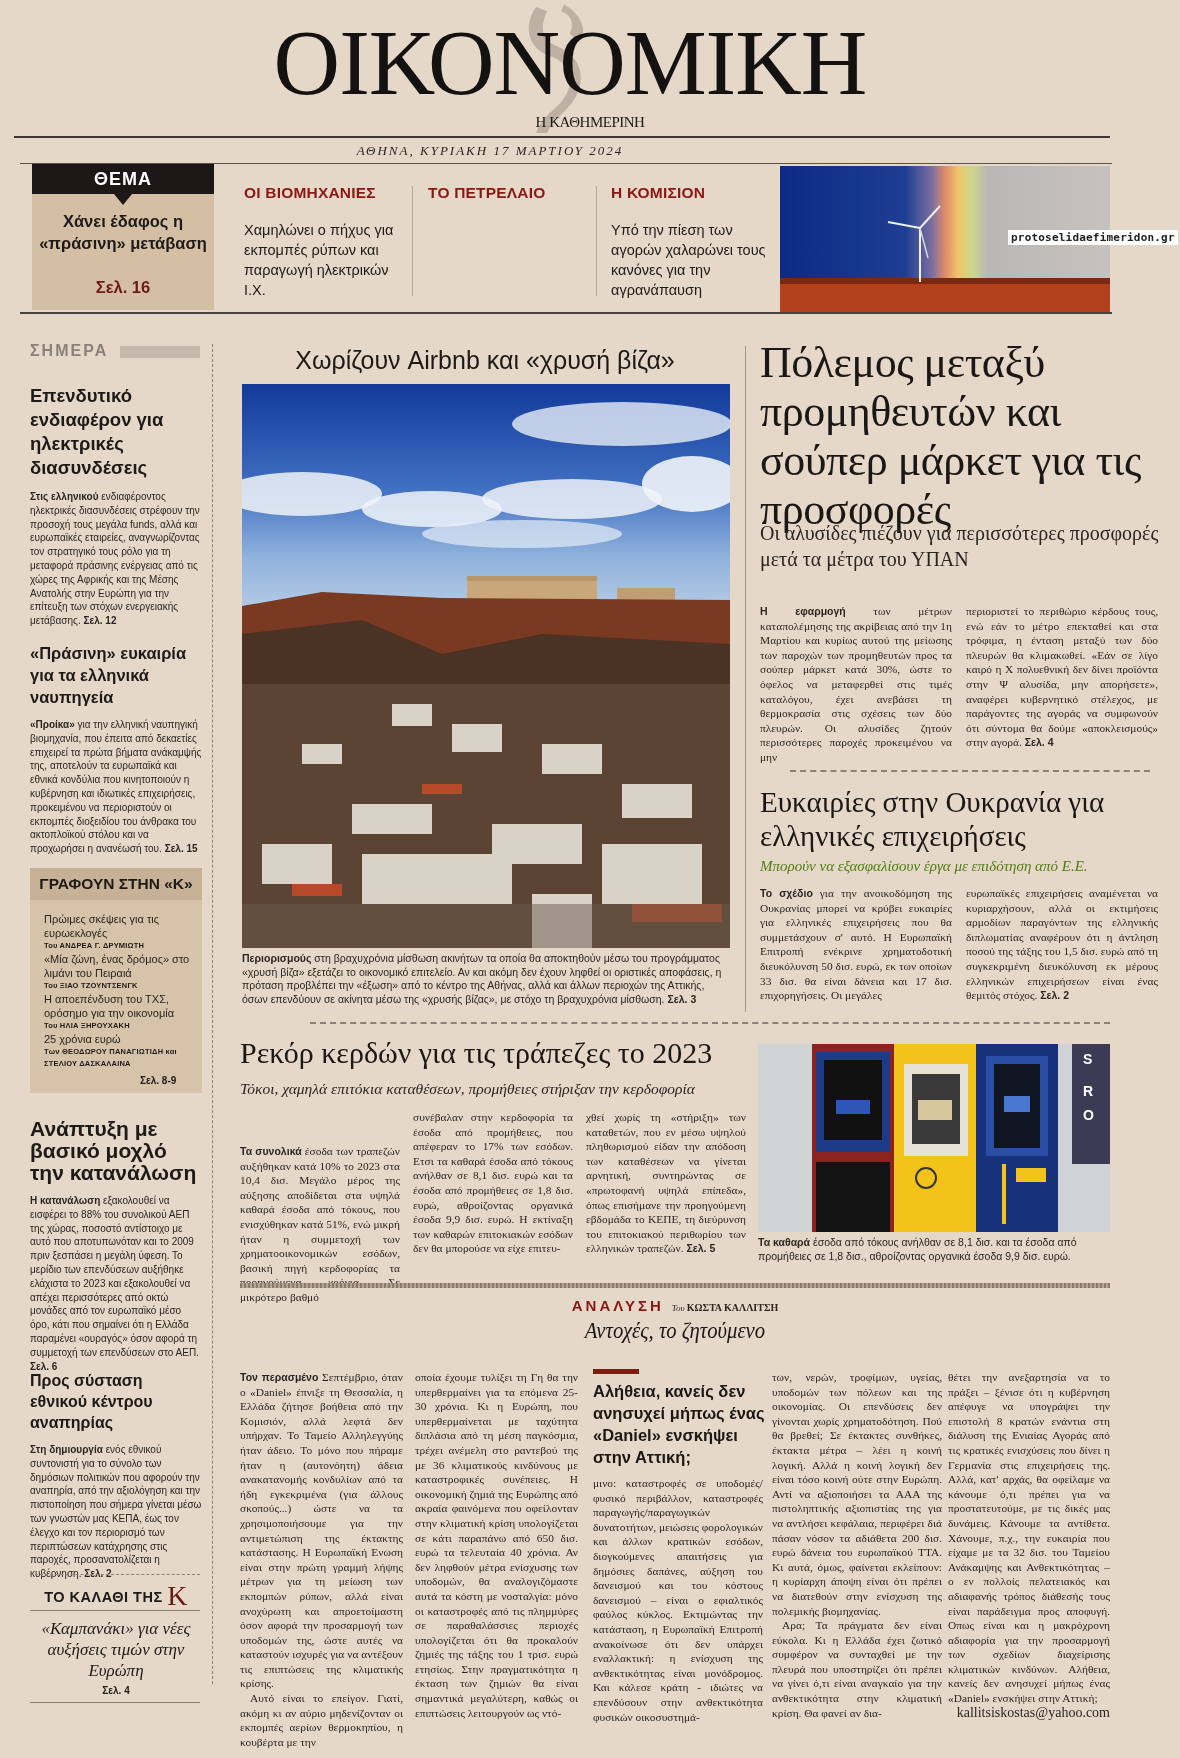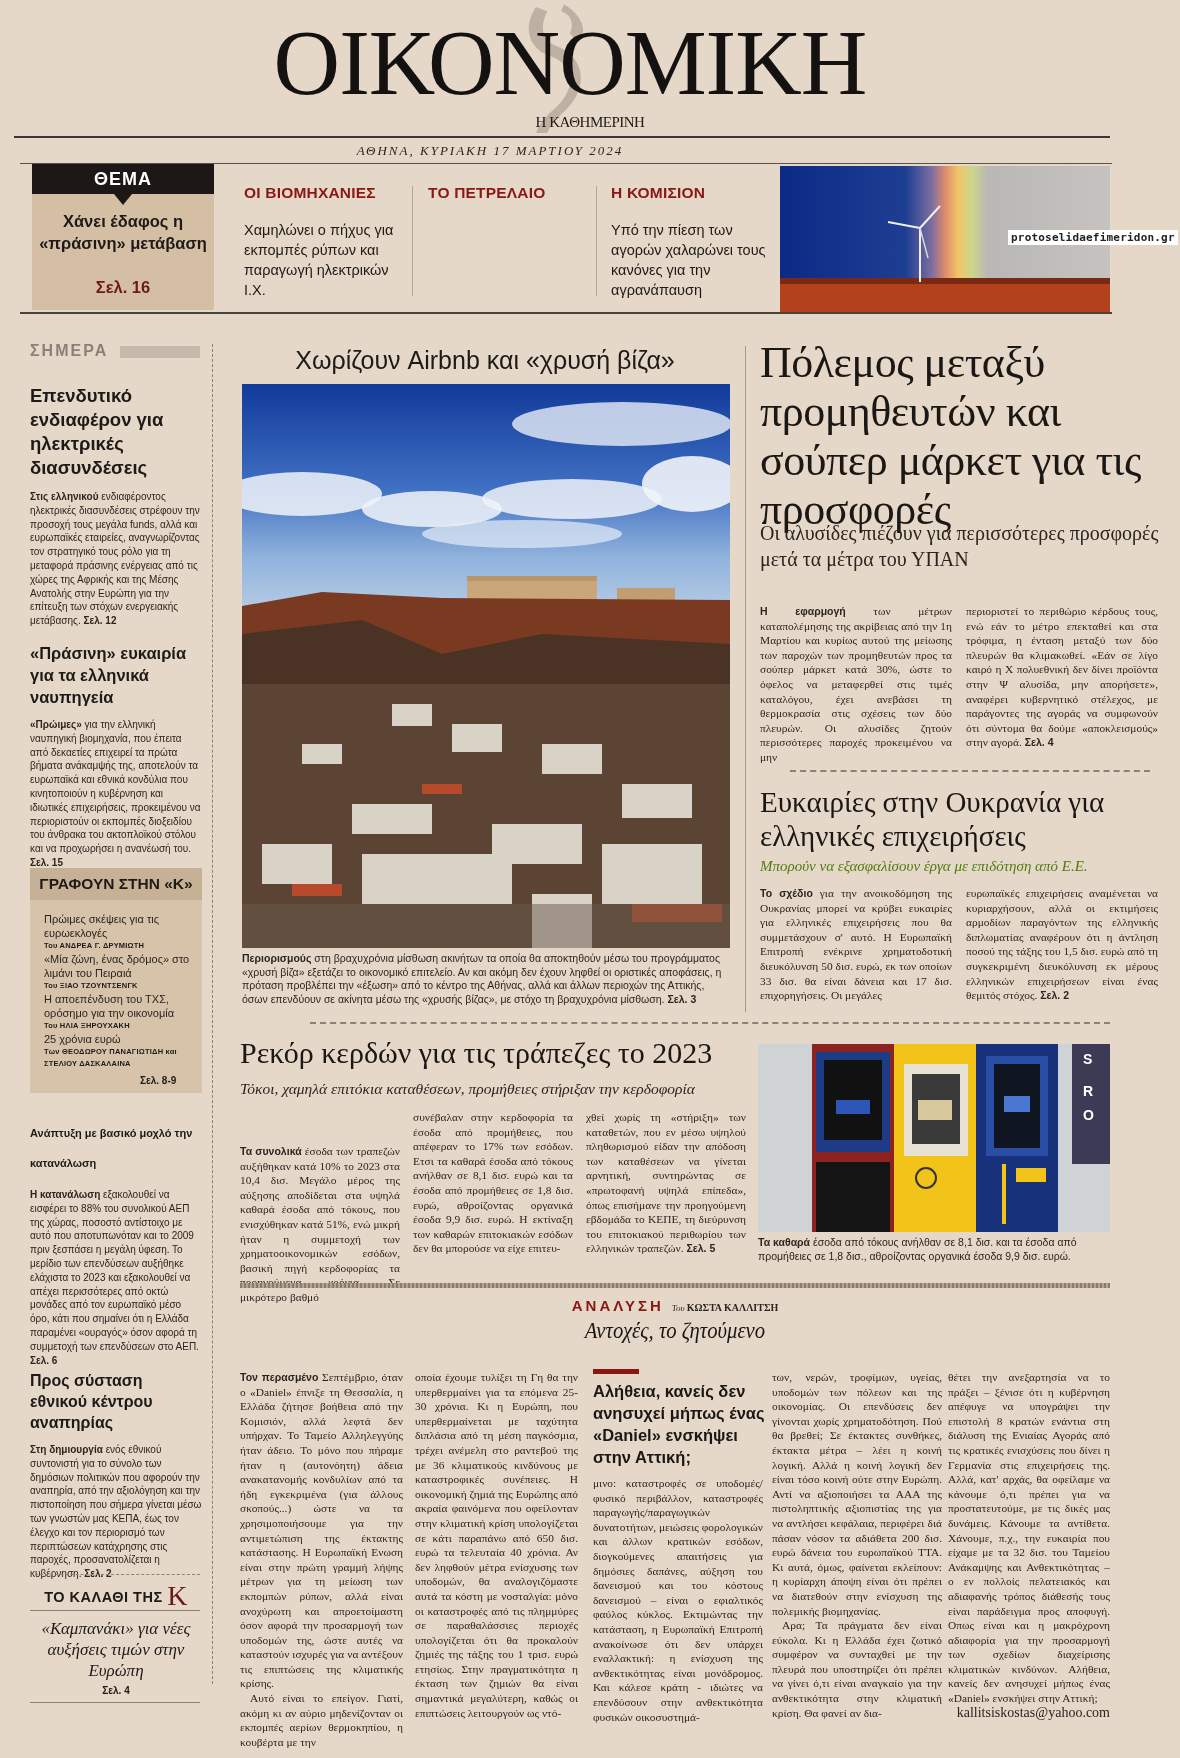--- a/index.html
+++ b/index.html
@@ -161,39 +161,39 @@
 <div class="abs simera-bar"></div>
 <div class="abs col-rule-v"></div>
 
 <div class="abs col-left" style="top:384px;">
   <div class="lh">Επενδυτικό ενδιαφέρον για ηλεκτρικές διασυνδέσεις</div>
   <div class="lt"><b>Στις ελληνικού</b><span> ενδιαφέροντος ηλεκτρικές διασυνδέσεις στρέφουν την προσοχή τους μεγάλα funds, αλλά και ευρωπαϊκές εταιρείες, αναγνωρίζοντας τον στρατηγικό τους ρόλο για τη μεταφορά πράσινης ενέργειας από τις χώρες της Αφρικής και της Μέσης Ανατολής στην Ευρώπη για την επίτευξη των στόχων ενεργειακής μετάβασης. </span><b>Σελ. 12</b></div>
 </div>
 
 <div class="abs col-left" style="top:642px;">
   <div class="lh" style="font-size:16.5px; line-height:22px;">«Πράσινη» ευκαιρία για τα ελληνικά ναυπηγεία</div>
-  <div class="lt"><b>«Πρώιμες»</b><span> για την ελληνική ναυπηγική βιομηχανία, που έπειτα από δεκαετίες επιχειρεί τα πρώτα βήματα ανάκαμψής της, αποτελούν τα ευρωπαϊκά και εθνικά κονδύλια που κινητοποιούν η κυβέρνηση και ιδιωτικές επιχειρήσεις, προκειμένου να περιοριστούν οι εκπομπές διοξειδίου του άνθρακα του ακτοπλοϊκού στόλου και να προχωρήσει η ανανέωσή του. </span><b>Σελ. 15</b></div>
+  <div class="lt"><b>«Προίκα»</b><span> για την ελληνική ναυπηγική βιομηχανία, που έπειτα από δεκαετίες επιχειρεί τα πρώτα βήματα ανάκαμψής της, αποτελούν τα ευρωπαϊκά και εθνικά κονδύλια που κινητοποιούν η κυβέρνηση και ιδιωτικές επιχειρήσεις, προκειμένου να περιοριστούν οι εκπομπές διοξειδίου του άνθρακα του ακτοπλοϊκού στόλου και να προχωρήσει η ανανέωσή του. </span><b>Σελ. 15</b></div>
 </div>
 
 <div class="abs grafoun"></div>
 <div class="abs grafoun-head">ΓΡΑΦΟΥΝ ΣΤΗΝ «Κ»</div>
 <div class="abs gf-list">
   <div class="gf-title">Πρώιμες σκέψεις για τις ευρωεκλογές</div>
   <div class="gf-author">Του ΑΝΔΡΕΑ Γ. ΔΡΥΜΙΩΤΗ</div>
   <div class="gf-title">«Μία ζώνη, ένας δρόμος» στο λιμάνι του Πειραιά</div>
   <div class="gf-author">Του ΞΙΑΟ ΤΖΟΥΝΤΣΕΝΓΚ</div>
   <div class="gf-title">Η αποεπένδυση του ΤΧΣ, ορόσημο για την οικονομία</div>
   <div class="gf-author">Του ΗΛΙΑ ΞΗΡΟΥΧΑΚΗ</div>
   <div class="gf-title">25 χρόνια ευρώ</div>
   <div class="gf-author" style="width:140px;">Των ΘΕΟΔΩΡΟΥ ΠΑΝΑΓΙΩΤΙΔΗ και ΣΤΕΛΙΟΥ ΔΑΣΚΑΛΑΙΝΑ</div>
 </div>
 <div class="abs gf-page">Σελ. 8-9</div>
 
 <div class="abs col-left" style="top:1118px;">
-  <div class="lh" style="font-size:11px; line-height:30px;">Ανάπτυξη με βασικό μοχλό την κατανάλωση</div>
+  <div class="lh" style="font-size:21px; line-height:22px;">Ανάπτυξη με βασικό μοχλό την κατανάλωση</div>
   <div class="lt"><b>Η κατανάλωση</b><span> εξακολουθεί να εισφέρει το 88% του συνολικού ΑΕΠ της χώρας, ποσοστό αντίστοιχο με αυτό που αποτυπωνόταν και το 2009 πριν ξεσπάσει η μεγάλη ύφεση. Το μερίδιο των επενδύσεων αυξήθηκε ελάχιστα το 2023 και εξακολουθεί να απέχει περισσότερες από οκτώ μονάδες από τον ευρωπαϊκό μέσο όρο, κάτι που σημαίνει ότι η Ελλάδα παραμένει «ουραγός» όσον αφορά τη συμμετοχή των επενδύσεων στο ΑΕΠ. </span><b>Σελ. 6</b></div>
 </div>
 
 <div class="abs col-left" style="top:1370px;">
   <div class="lh" style="font-size:16px; line-height:21px;">Προς σύσταση εθνικού κέντρου αναπηρίας</div>
   <div class="lt"><b>Στη δημιουργία</b><span> ενός εθνικού συντονιστή για το σύνολο των δημόσιων πολιτικών που αφορούν την αναπηρία, από την αξιολόγηση και την πιστοποίηση που σήμερα γίνεται μέσω των γνωστών μας ΚΕΠΑ, έως τον έλεγχο και τον περιορισμό των περιπτώσεων κατάχρησης στις παροχές, προσανατολίζεται η κυβέρνηση. </span><b>Σελ. 2</b></div>
 </div>
 
 <div class="abs kalathi-rule" style="top:1574px;"></div>
 <div class="abs kalathi-head">

